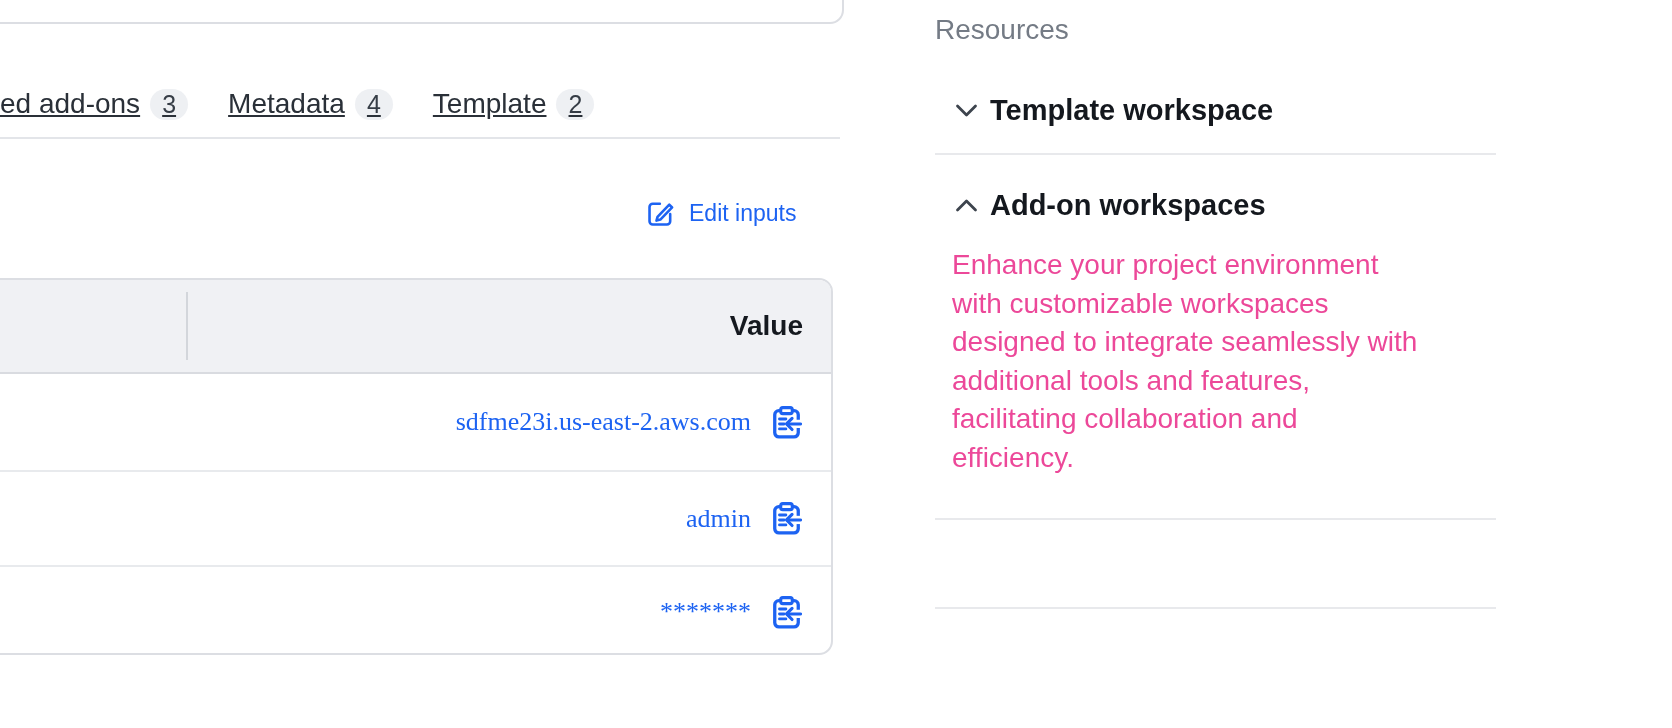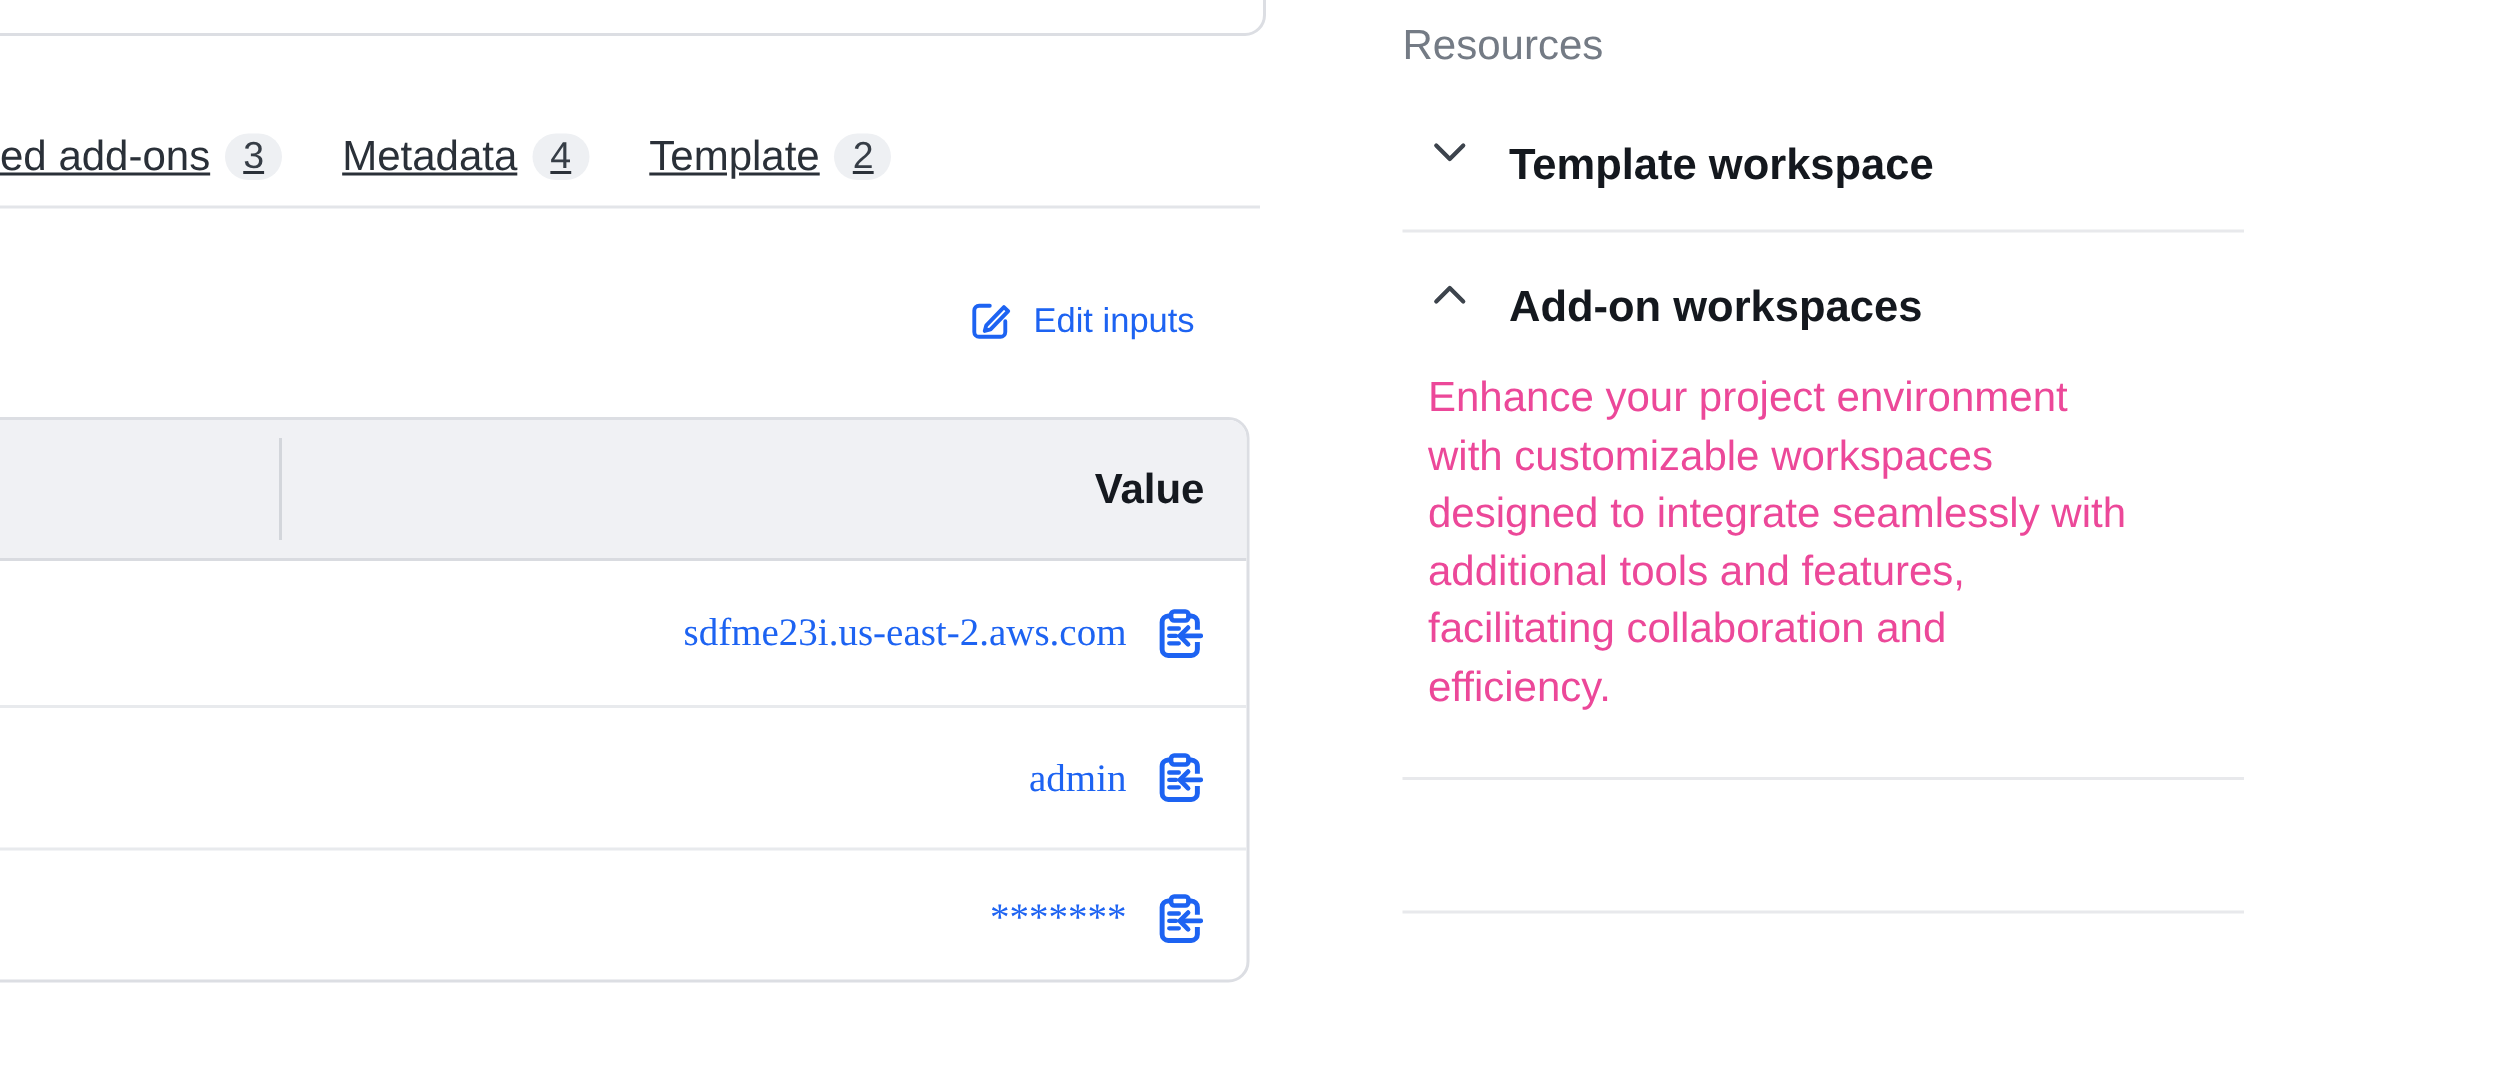--- a/index.html
+++ b/index.html
@@ -61,21 +61,21 @@
   .t-row:last-child{height:92px;}
   .t-value{
     font-family:Liberation Serif, serif;
     font-size:26px;color:#1d63f2;white-space:nowrap;
   }
   .copy-btn{display:flex;align-items:center;cursor:pointer;}
   
   .sidebar{position:absolute;left:935px;top:0;width:561px;height:728px;}
   .sb-title{position:absolute;left:0;top:14px;font-size:28px;color:#747b85;}
   .sb-row{
-    position:absolute;left:20px;display:flex;align-items:flex-start;gap:28px;
+    position:absolute;left:20px;display:flex;align-items:center;gap:12px;
     cursor:pointer;white-space:nowrap;
   }
   .sb-row .sb-label{font-size:29px;font-weight:700;color:#14181e;}
   .sb-divider{position:absolute;left:0;width:561px;height:2px;background:#e8e9ec;}
   .sb-desc{
     position:absolute;left:17px;top:246px;width:544px;
     font-size:28px;line-height:38.5px;color:#ec4899;white-space:pre-line;
   }
   svg{display:block;}
 </style>

